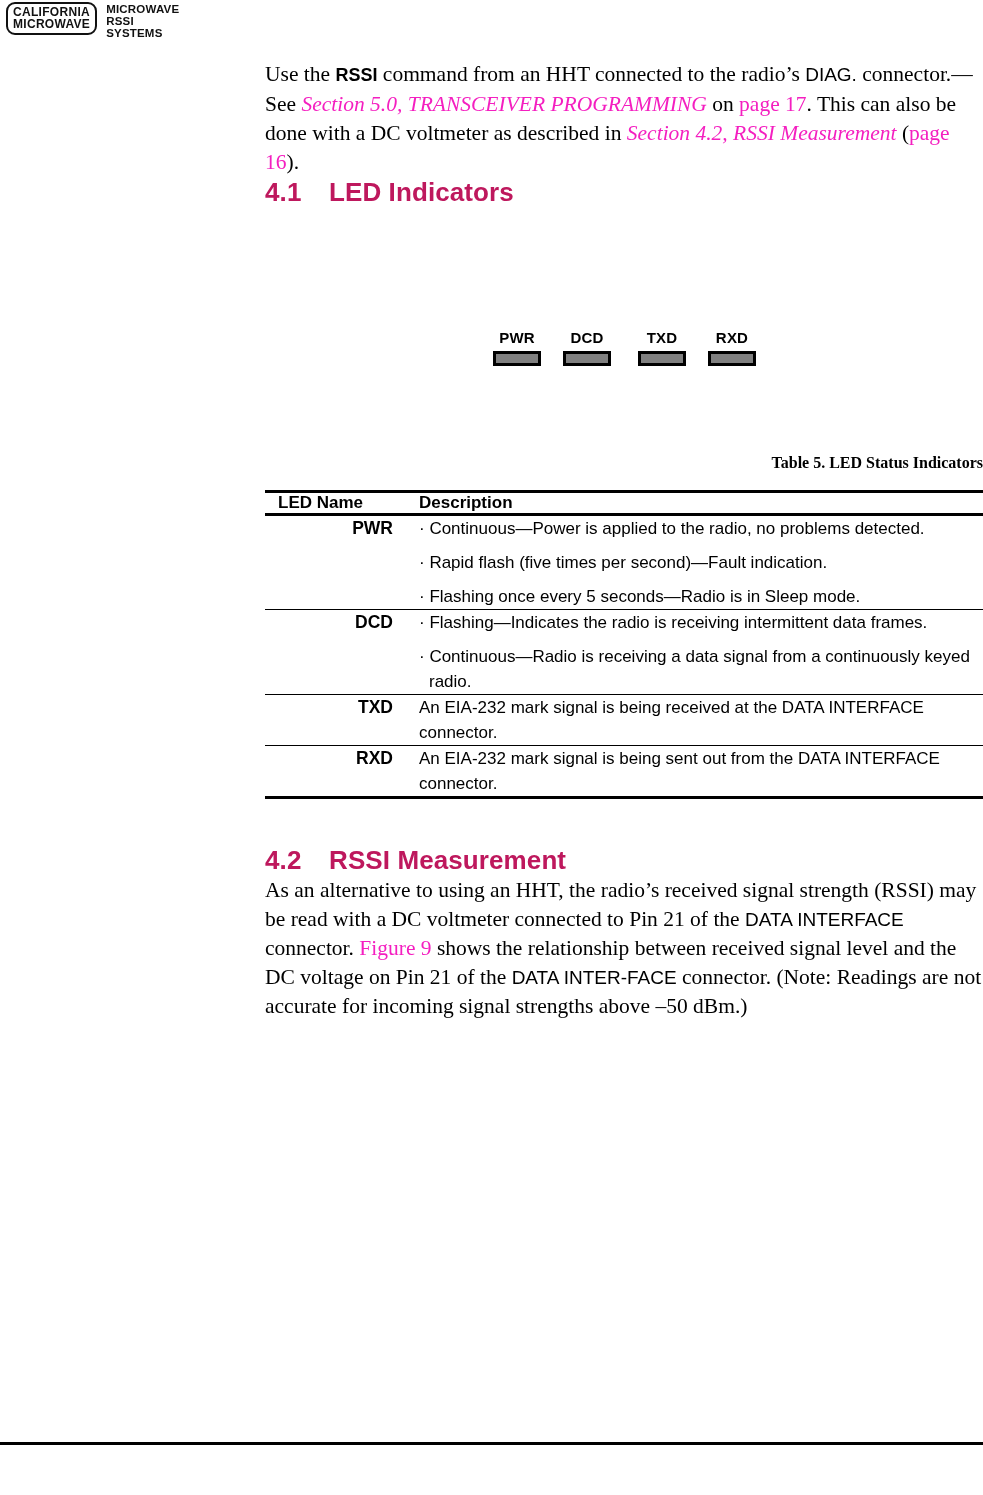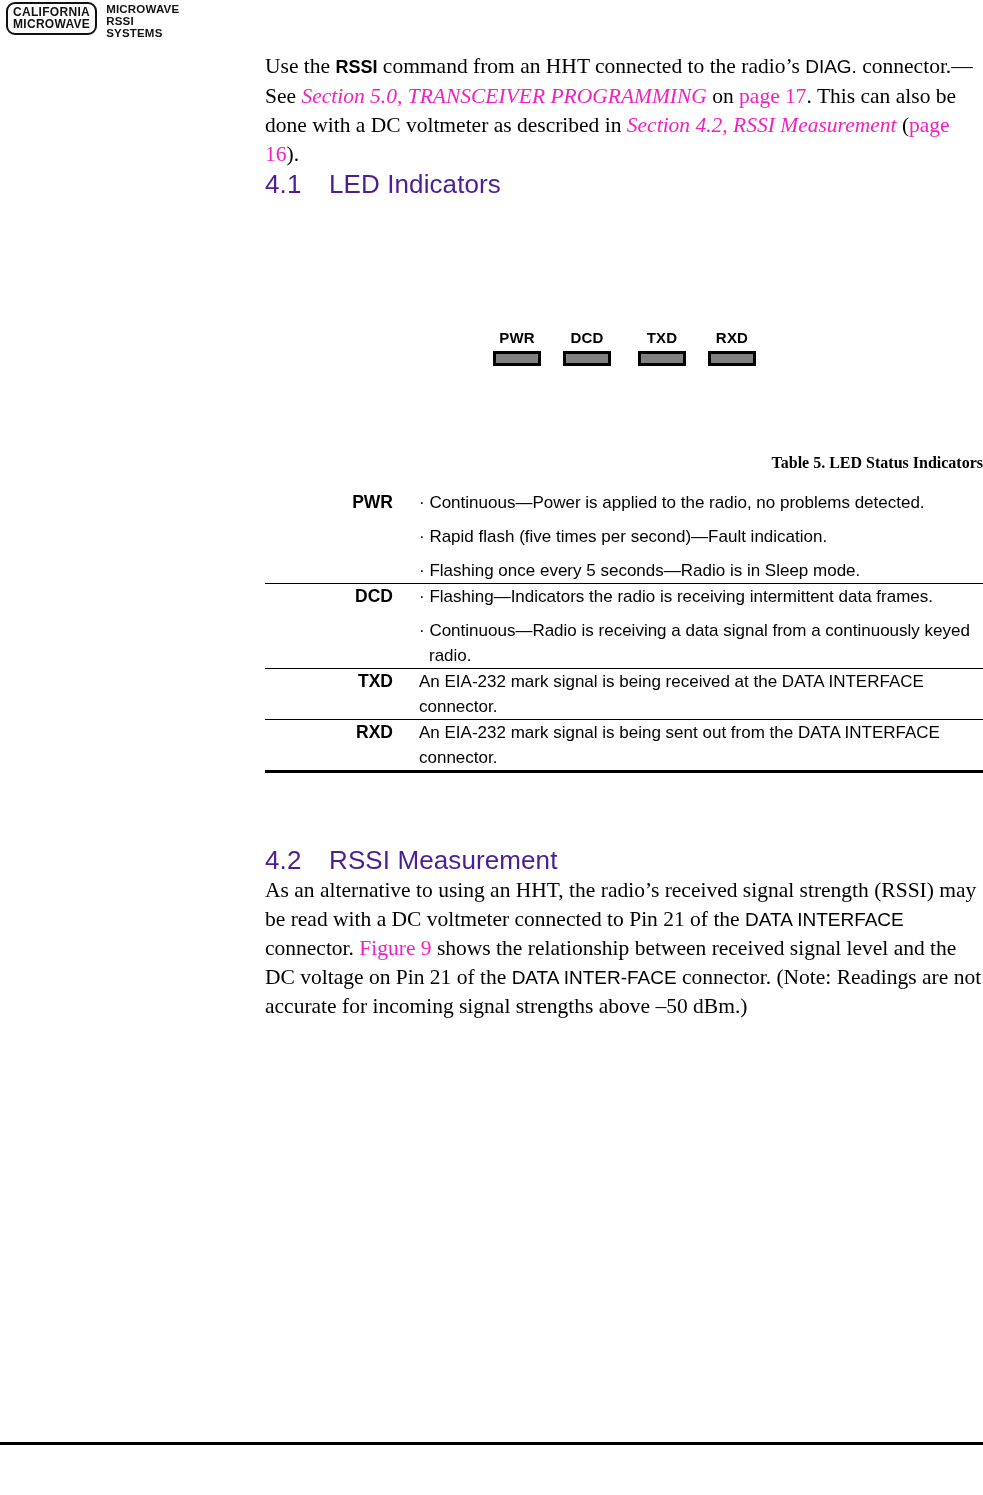--- a/index.html
+++ b/index.html
@@ -53,21 +53,21 @@
     font-size: 11.5px;
     letter-spacing: 0.2px;
     color: #111111;
     white-space: nowrap;
   }
 
   
   .content {
     position: absolute;
     left: 265px;
-    top: 52px;
+    top: 60px;
     width: 718px;
   }
 
   p.body-text {
     margin: 0;
     font-family: "Liberation Serif", serif;
     font-size: 21.5px;
     line-height: 29px;
     text-align: left;
   }
@@ -84,24 +84,24 @@
     color: #f41fc0;
   }
   .link-i {
     color: #f41fc0;
     font-style: italic;
   }
 
   h2.section-head {
     margin: 0;
     font-family: "Liberation Sans", sans-serif;
-    font-weight: normal;
+    font-weight: bold;
     font-size: 26px;
     letter-spacing: 0.1px;
-    color: #4c1d95;
+    color: #be185d;
   }
   h2.section-head .num {
     display: inline-block;
     width: 64px;
   }
 
   .sp-41-head { margin-top: 42px; }
   .sp-41-para { margin-top: 28px; }
 
   
@@ -292,34 +292,38 @@
   <div class="led-unit" style="left:215px;">
     <span class="led-label">RXD</span>
     <div class="led-lamp"></div>
   </div>
 </div>
 
 <div class="table-caption">Table 5. LED Status Indicators</div>
 
 <table class="led-table">
   <tbody>
+      <tr class="hdr-row">
+    <th class="col-name">LED Name</th>
+    <th class="col-desc">Description</th>
+  </tr>
 
   <tr class="data-row">
     <td class="col-name">PWR</td>
     <td class="col-desc">
       <span class="bullet-line">· Continuous—Power is applied to the radio, no problems detected.</span>
       <span class="bullet-line">· Rapid flash (five times per second)—Fault indication.</span>
       <span class="bullet-line">· Flashing once every 5 seconds—Radio is in Sleep mode.</span>
     </td>
   </tr>
 
   <tr class="data-row">
     <td class="col-name">DCD</td>
     <td class="col-desc">
-      <span class="bullet-line">· Flashing—Indicators the radio is receiving intermittent data frames.</span>
+      <span class="bullet-line">· Flashing—Indicates the radio is receiving intermittent data frames.</span>
       <span class="bullet-line">· Continuous—Radio is receiving a data signal from a continuously keyed radio.</span>
     </td>
   </tr>
 
   <tr class="data-row">
     <td class="col-name">TXD</td>
     <td class="col-desc">
       <span class="plain-line">An EIA-232 mark signal is being received at the DATA INTERFACE connector.</span>
     </td>
   </tr>

